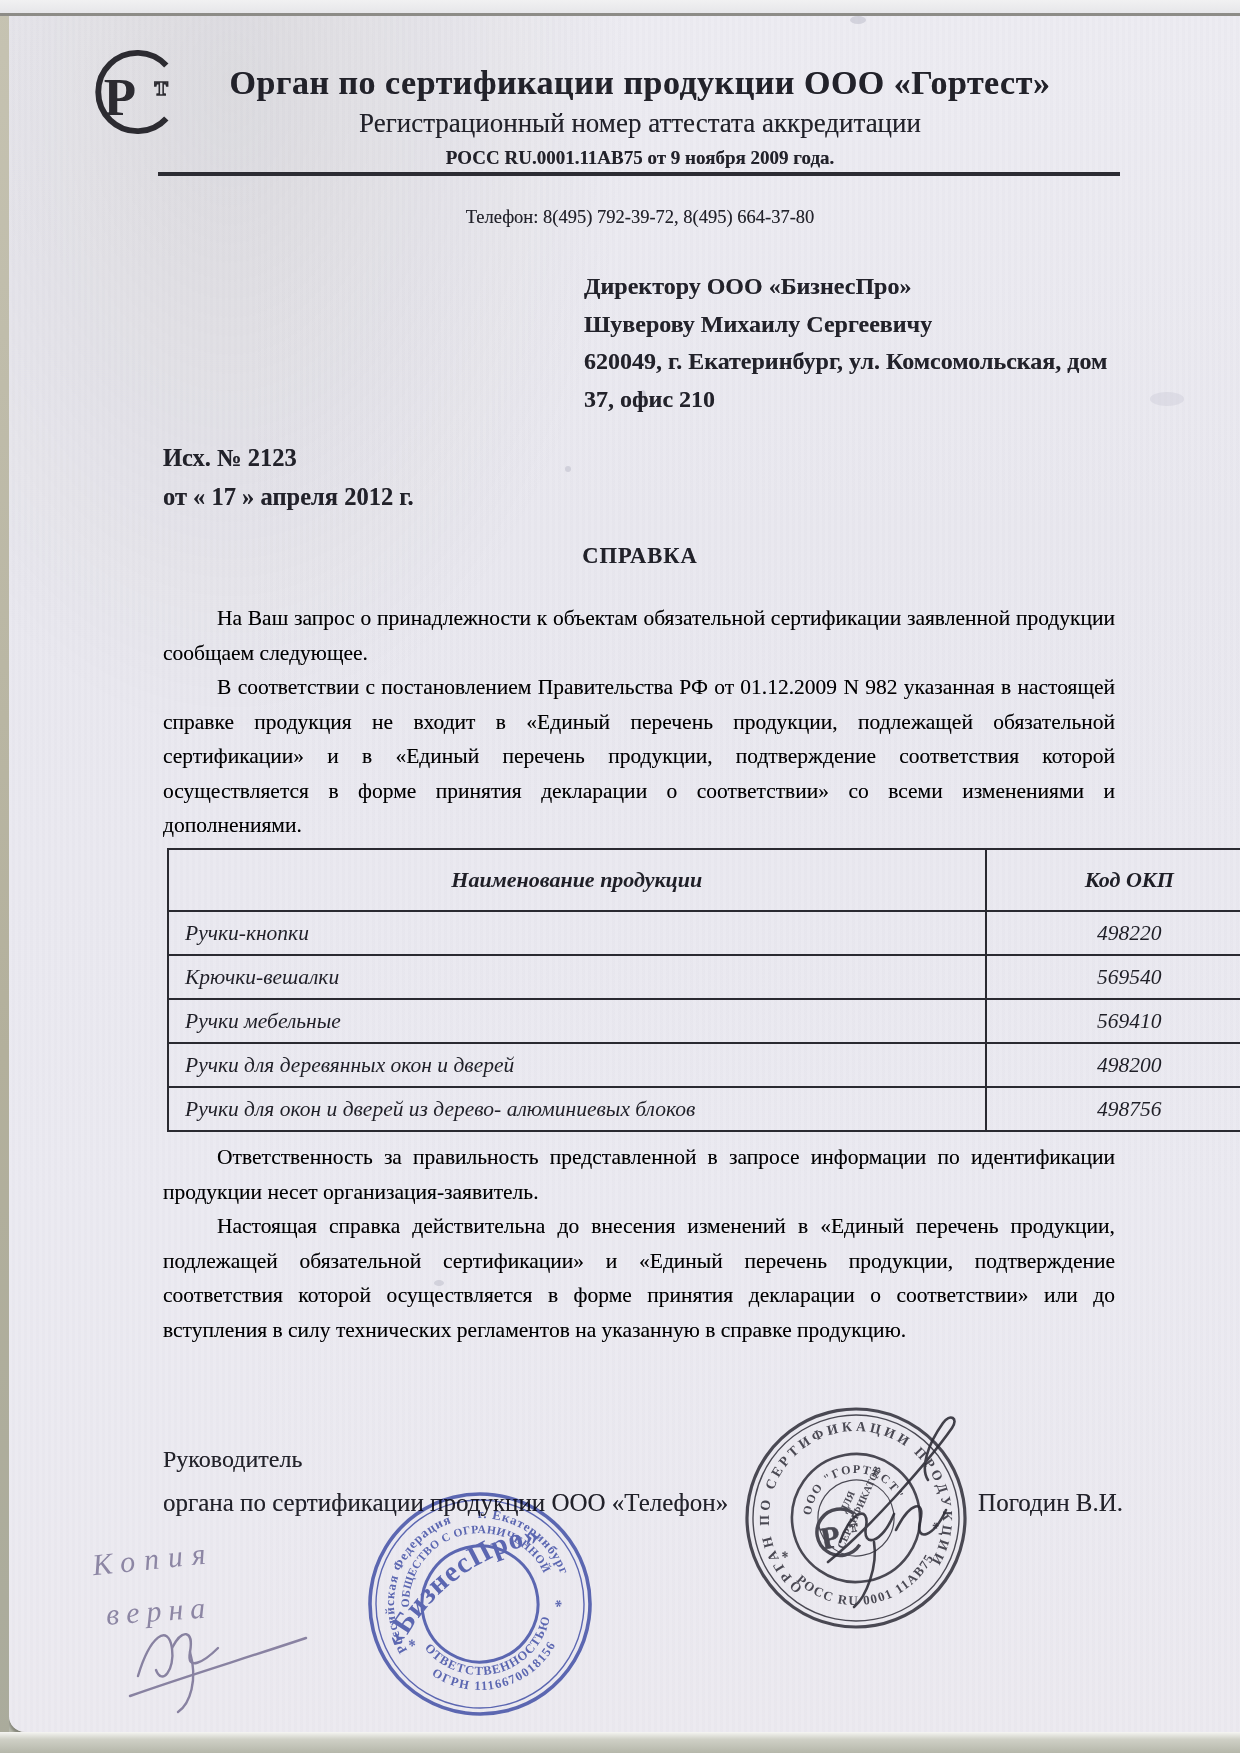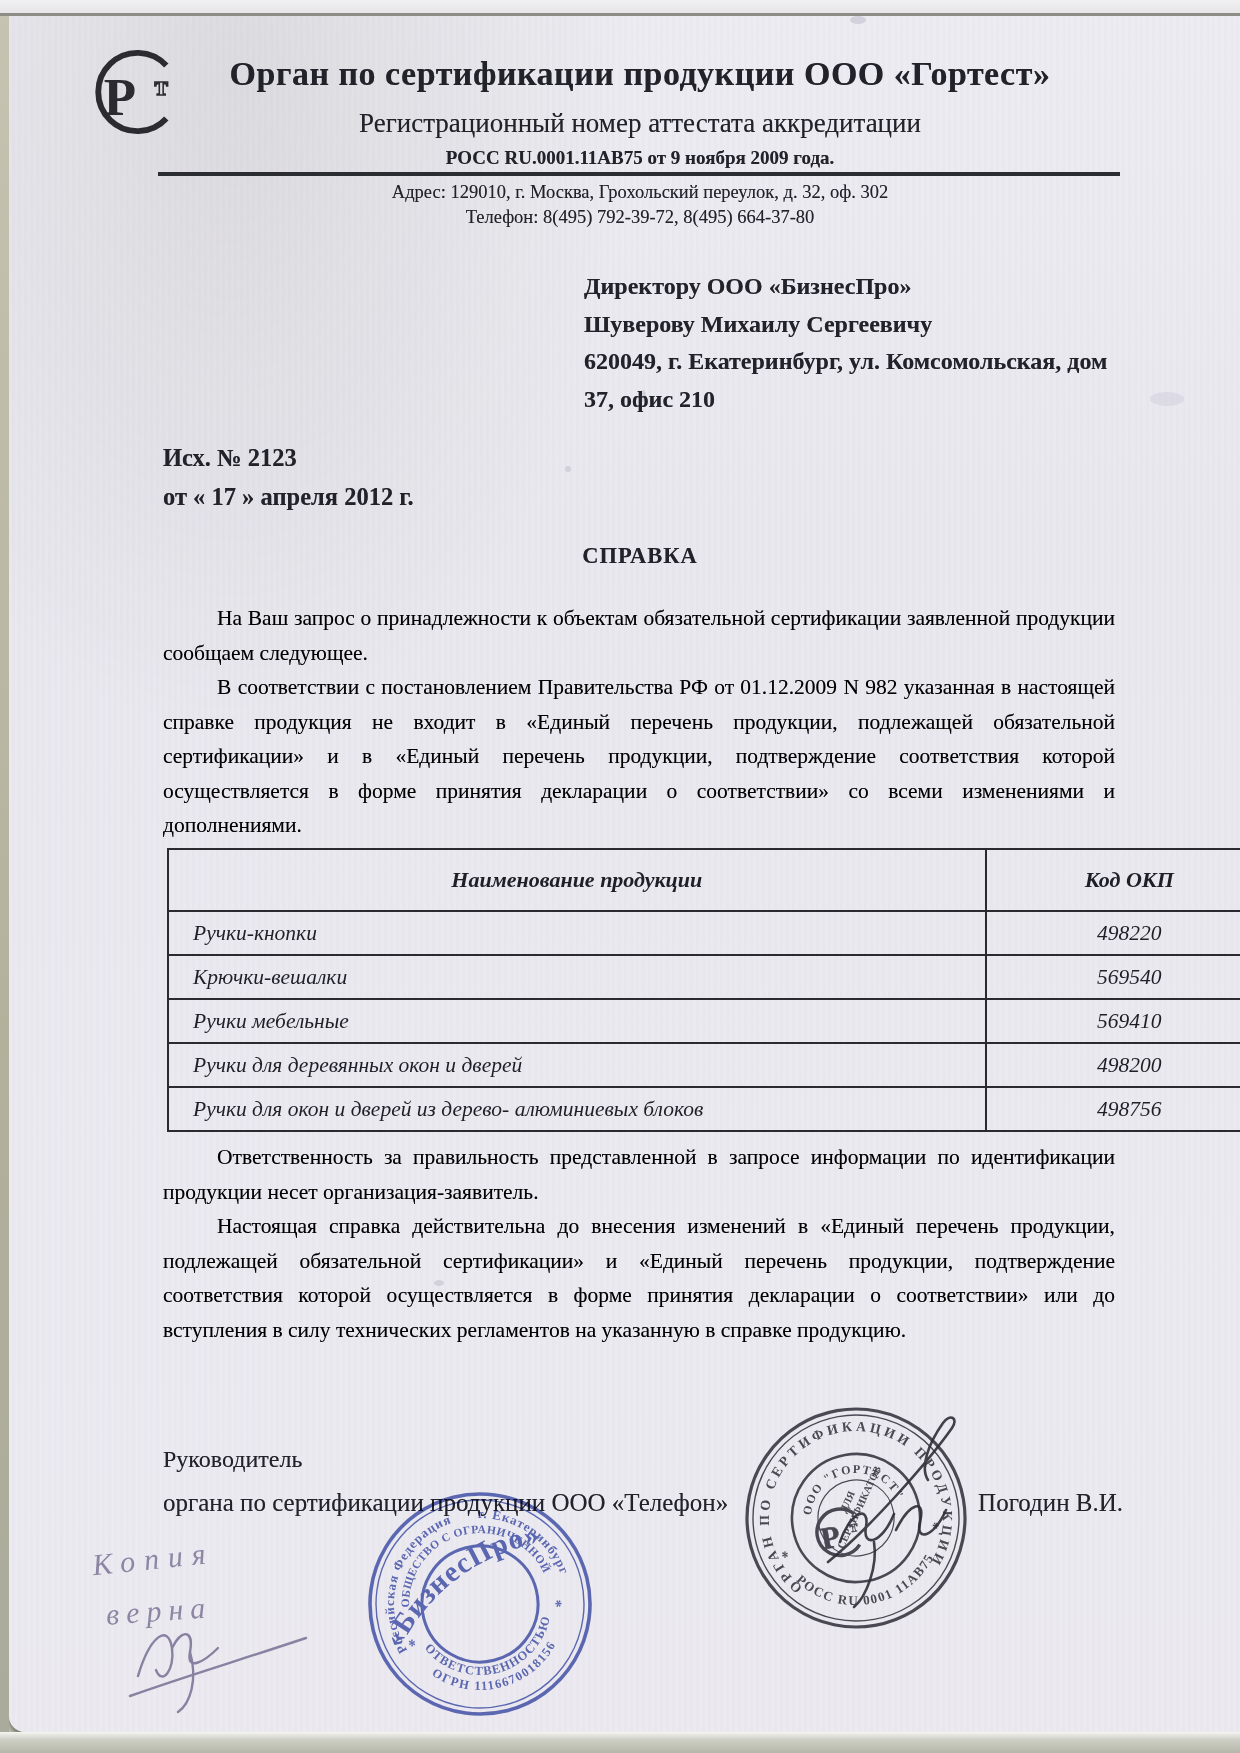--- a/index.html
+++ b/index.html
@@ -18,40 +18,40 @@
          background:linear-gradient(180deg,#c6c3b2,#b3b09c 60%,#aaab9c);}
   .top-edge{position:absolute;left:0;top:0;width:1240px;height:13px;
          background:linear-gradient(#f1f1f2,#e6e6e9);
          border-bottom:3px solid rgba(88,86,78,.65);}
   .bottom-bed{position:absolute;left:0;top:1732px;width:1240px;height:21px;
          background:linear-gradient(180deg,#f5f5f2 0%,#cfd0c6 35%,#b5b7aa 100%);}
   .speck{position:absolute;border-radius:50%;background:#b9b9c8;opacity:.5;}
   
   .t{position:absolute;color:#22222a;text-shadow:0 0 .5px rgba(34,34,44,.45);}
   .center{text-align:center;}
-  .org-title{left:160px;top:55px;width:960px;font-size:34px;font-weight:bold;letter-spacing:.5px;}
+  .org-title{left:160px;top:64px;width:960px;font-size:34px;font-weight:bold;letter-spacing:.5px;}
   .reg-line{left:160px;top:108px;width:960px;font-size:27px;}
   .attestate{left:160px;top:147px;width:960px;font-size:19px;font-weight:bold;}
   .rule{position:absolute;left:158px;top:172px;width:962px;height:4px;background:#2c2c33;}
   .addr{left:160px;top:182px;width:960px;font-size:18.5px;}
   .phone{left:160px;top:207px;width:960px;font-size:18.5px;}
   .recipient{left:584px;top:268px;width:600px;font-size:24px;font-weight:bold;line-height:37.5px;}
   .ref{left:163px;top:438px;font-size:24.5px;font-weight:bold;line-height:39px;}
   .doc-title{left:165px;top:543px;width:950px;font-size:22.5px;font-weight:bold;letter-spacing:1px;}
   .bodyblock{position:absolute;width:952px;left:163px;}
   .bodyblock p{margin:0;font-size:21.5px;line-height:34.5px;text-align:justify;
                text-align-last:left;text-indent:54px;color:#000000;
                text-shadow:0 0 .5px rgba(32,32,42,.45);}
   #body1{top:601px;} #body2{top:1140px;}
   
   .tablewrap{position:absolute;left:167px;top:848px;width:1107px;font-style:italic;}
   table{border-collapse:collapse;width:100%;color:#1f1f27;}
   table,th,td{border:2px solid #2a2a31;}
   th{height:58px;font-size:22px;font-weight:bold;text-align:center;}
-  td{height:42px;font-size:21.5px;padding:0 24px;}
+  td{height:42px;font-size:21.5px;padding:0 16px;}
   td.code{text-align:center;width:26%;}
   th.namecol{width:74%;}
   
   .sig1{left:163px;top:1446px;font-size:24px;}
   .sigrow{left:163px;top:1489px;width:960px;font-size:25px;display:flex;justify-content:space-between;}
   
   .hand{position:absolute;color:#837c9c;font-style:italic;font-size:30px;opacity:.9;}
   .hand1{left:92px;top:1542px;letter-spacing:9px;transform:rotate(-6deg);}
   .hand2{left:106px;top:1594px;letter-spacing:7px;transform:rotate(-4deg);}
   
@@ -89,21 +89,20 @@
   <div class="speck" style="left:565px;top:466px;width:6px;height:6px;"></div>
   <div class="speck" style="left:434px;top:1280px;width:10px;height:6px;"></div>
 
   <svg class="logo" width="108" height="93" viewBox="0 0 110 95">
     <use href="#rst-sym"></use>
   </svg>
   <div class="t center org-title">Орган по сертификации продукции ООО «Гортест»</div>
   <div class="t center reg-line">Регистрационный номер аттестата аккредитации</div>
   <div class="t center attestate">РОСС RU.0001.11АВ75 от 9 ноября 2009 года.</div>
   <div class="rule"></div>
-  <div class="t center addr">Адрес: 129010, г. Москва, Грохольский переулок, д. 32, оф. 302</div>
   <div class="t center phone">Телефон: 8(495) 792-39-72, 8(495) 664-37-80</div>
 
   <div class="t recipient">
     <div>Директору ООО  «БизнесПро»</div>
     <div>Шуверову Михаилу Сергеевичу</div>
     <div>620049, г. Екатеринбург, ул. Комсомольская, дом</div>
     <div>37, офис 210</div>
   </div>
 
   <div class="t ref">

